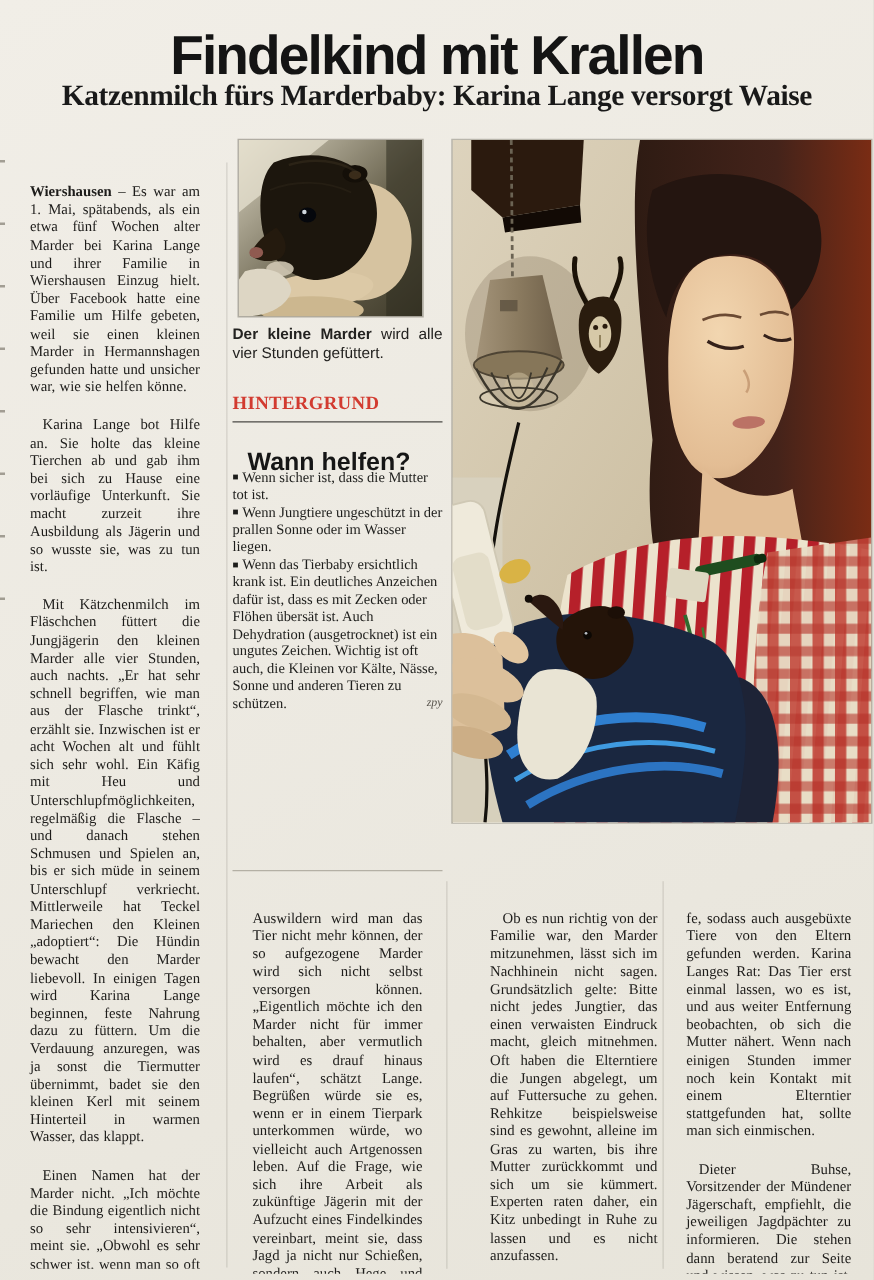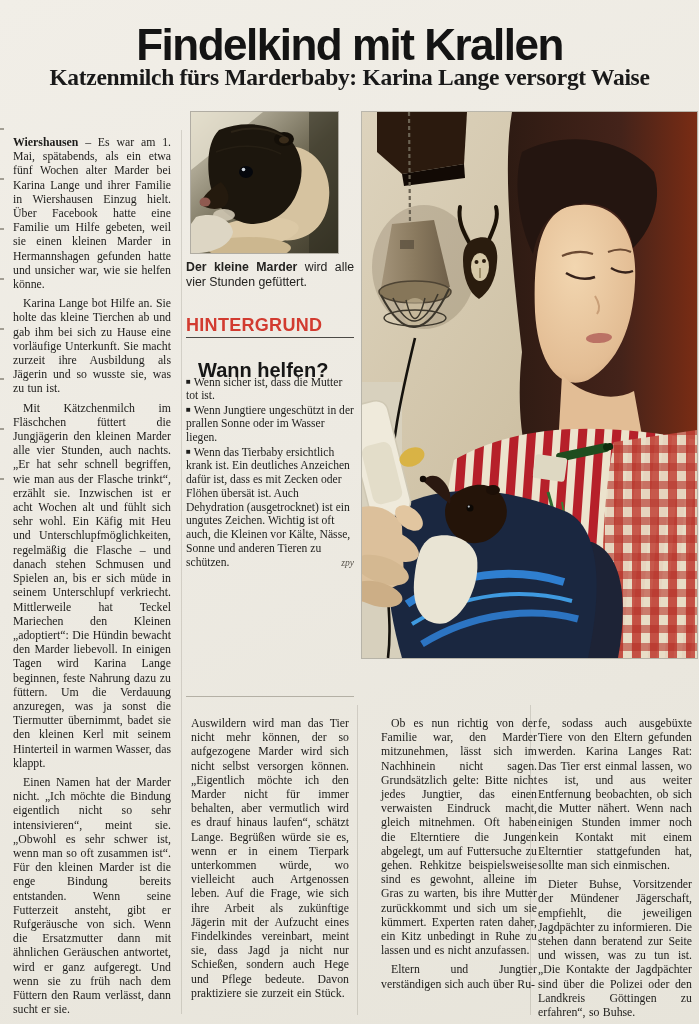--- a/index.html
+++ b/index.html
@@ -13,21 +13,21 @@
   .subheadline{position:absolute;left:0;right:0;top:64px;margin:0;text-align:center;
             font-family:Liberation Serif, serif;font-weight:bold;font-size:23.5px;
             letter-spacing:-0.3px;color:#191919;}
   .byline{position:absolute;left:8px;top:101px;width:168px;
             border-top:1px solid #2e2d2b;border-bottom:1px solid #2e2d2b;
             padding:3px 0 3px;font-family:"Liberation Sans",sans-serif;
             font-size:10px;font-weight:bold;letter-spacing:0.4px;color:#1c1c1c;}
   
   .col{position:absolute;text-align:justify;font-size:11.8px;line-height:14.2px;
        word-spacing:0.5px;overflow:hidden;}
-  .col p{margin:5px;}
+  .col p{margin:16px;}
   .col p + p{text-indent:10px;}
   .col1{left:8px;top:130px;width:168px;height:885px;}
   .col2{left:186px;top:711px;width:168px;height:308px;}
   .col3{left:376px;top:711px;width:166px;height:308px;}
   .col4{left:533px;top:711px;width:164px;height:308px;}
   .lead-bold{font-weight:bold;}
   
   .fig-small{position:absolute;left:191px;top:112px;width:147px;height:141px;margin:0;
              box-shadow:0 0 0 1px rgba(60,55,40,0.35);}
   .fig-small svg,.fig-large svg{display:block;width:100%;height:100%;}
@@ -36,21 +36,21 @@
   .cap-small{position:absolute;left:186px;top:260px;width:168px;margin:0;
              font-family:"Liberation Sans",sans-serif;font-size:12.3px;line-height:15.3px;
              text-align:justify;color:#232220;}
   .cap-large{position:absolute;left:362px;top:663px;width:335px;margin:0;
              font-family:"Liberation Sans",sans-serif;font-size:13px;line-height:17px;
              color:#232220;}
   .photo-credit{position:absolute;right:2px;bottom:3px;font-size:7.5px;
              letter-spacing:0.4px;color:#6e695f;font-family:"Liberation Sans",sans-serif;}
   
   .kicker{position:absolute;left:186px;top:315px;margin:0;
-          font-family:Liberation Sans, sans-serif;font-weight:bold;font-size:18px;
+          font-family:Liberation Serif, serif;font-weight:bold;font-size:15px;
           letter-spacing:0.3px;}
   .kicker-rule{position:absolute;left:186px;top:337px;width:168px;height:0;
           border-top:1px solid #4b4a46;}
   .box-title{position:absolute;left:182px;top:343px;margin:16px;
           font-family:"Liberation Sans",sans-serif;font-weight:bold;font-size:20px;color:#161616;}
   .bullets{position:absolute;left:186px;top:375px;width:168px;
           font-family:Liberation Serif, serif;font-size:11.6px;line-height:13.8px;
           color:#1d1d1b;text-align:left;}
   .bullets p{margin:0;}
   .bullet-sq{font-size:8px;vertical-align:1.5px;margin-right:3px;}

